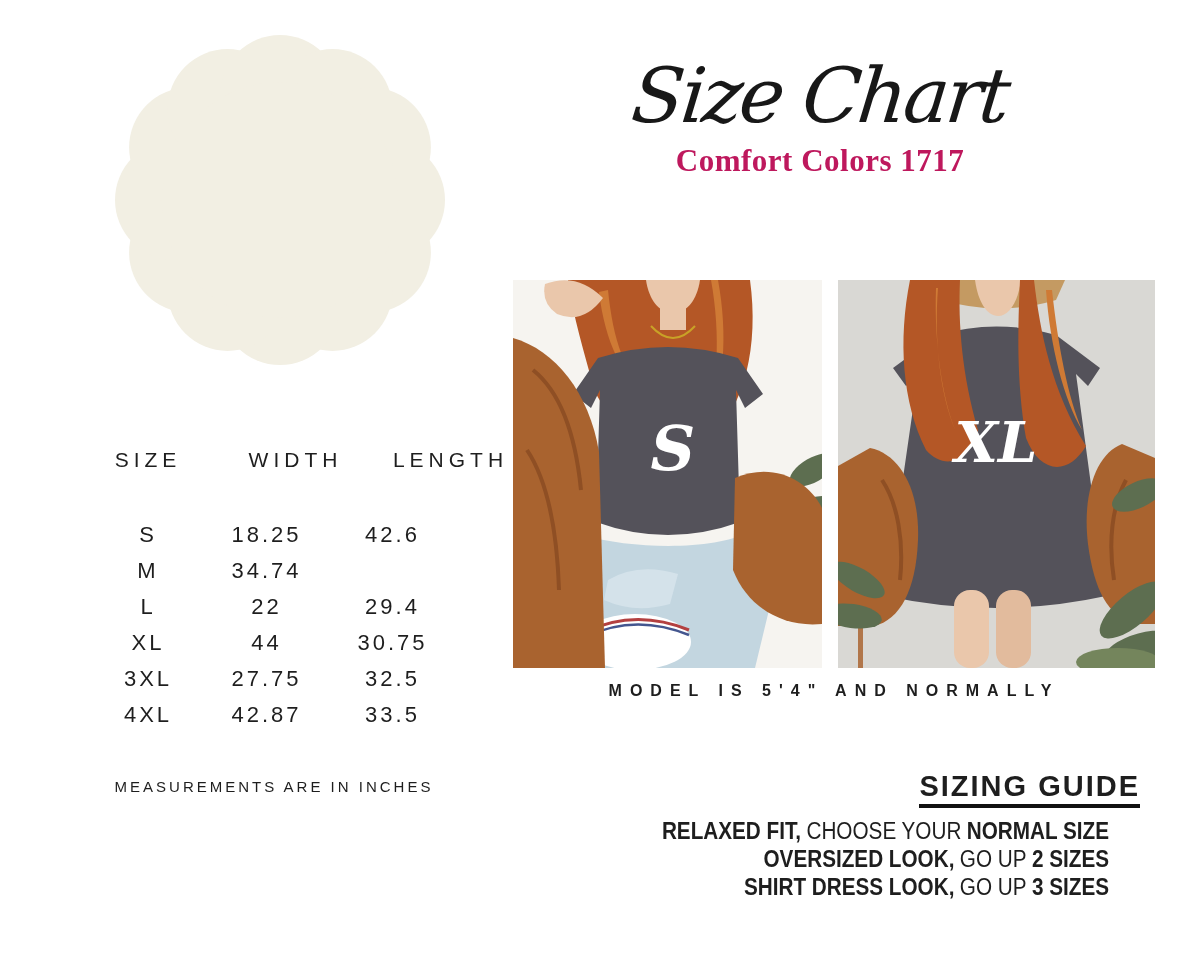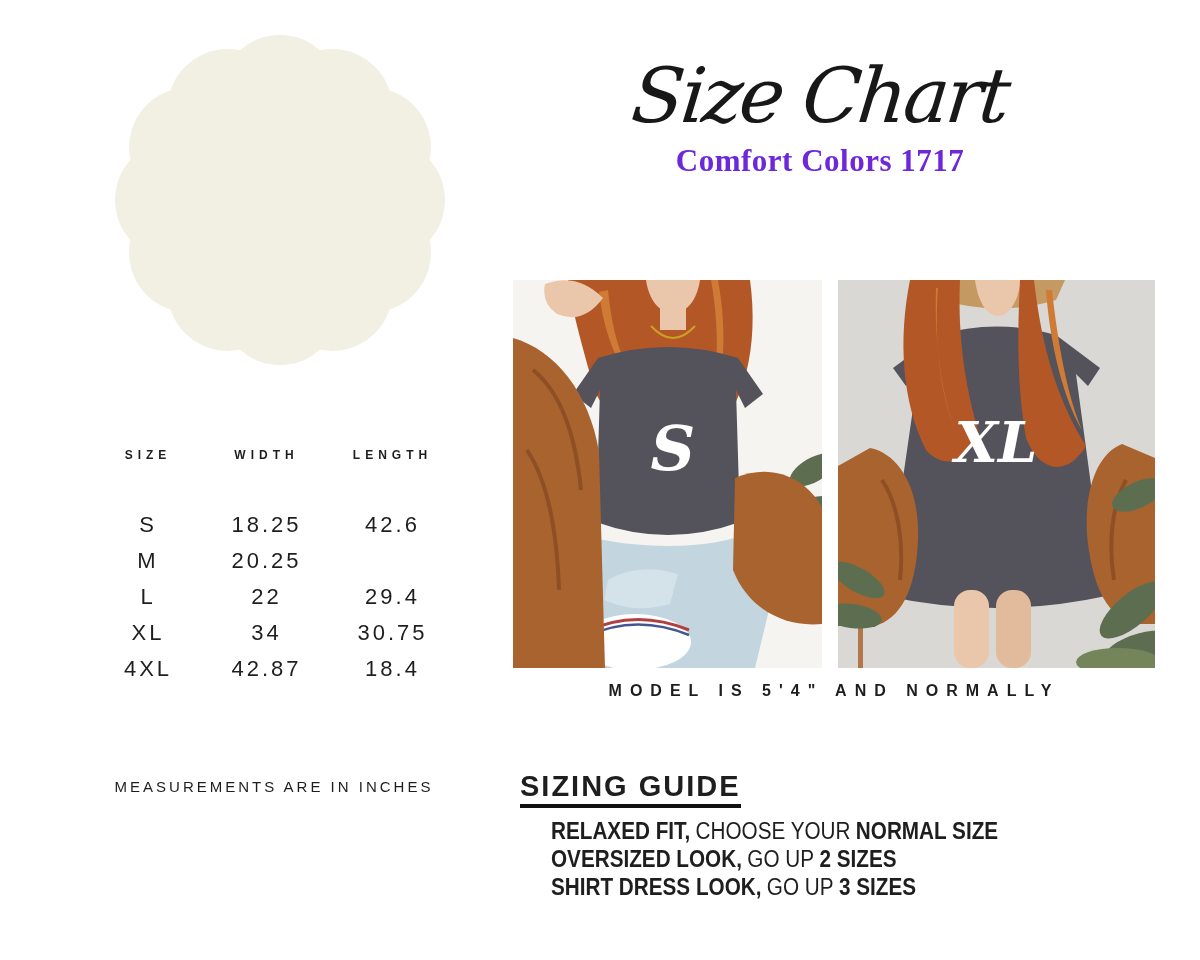--- a/index.html
+++ b/index.html
@@ -15,45 +15,45 @@
 
   
   .title-block{left:600px;top:52px;width:440px;text-align:center;}
   .script-title{
     font-family:"DejaVu Serif",serif;font-style:italic;font-weight:400;
     font-size:76px;line-height:1.15;letter-spacing:-3px;color:#181818;
     transform:skewX(-6deg);
   }
   .subtitle{
     font-family:"Liberation Serif",serif;font-weight:700;
-    font-size:31px;margin-top:4px;letter-spacing:0.5px;color:#6d28d9;
+    font-size:31px;margin-top:4px;letter-spacing:0.5px;color:#be185d;
   }
 
   
   .table-block{left:88px;top:448px;width:372px;}
   .thead,.trow{display:grid;grid-template-columns:120px 117px 135px;text-align:center;}
-  .thead{font-weight:700;font-size:12px;letter-spacing:5px;}
+  .thead{font-weight:400;font-size:21px;letter-spacing:5px;gap:29px;}
   .tbody{margin-top:45px;}
   .trow{font-size:22px;letter-spacing:3px;height:36px;line-height:36px;font-weight:400;}
   .footnote{
     left:88px;top:778px;width:372px;text-align:center;
     font-weight:400;font-size:15px;letter-spacing:3px;
   }
 
   
   .photos{left:513px;top:280px;display:flex;gap:16px;}
   .photo{height:388px;display:block;}
   .photo svg{display:block;}
   .caption{
     left:513px;top:678px;width:642px;text-align:center;
     font-weight:700;font-size:16px;line-height:26px;letter-spacing:8px;
   }
 
   
-  .guide{left:520px;top:770px;width:620px;text-align:left;}
+  .guide{left:520px;top:770px;width:620px;text-align:right;}
   .g-head{
     display:inline-block;font-weight:700;font-size:29px;letter-spacing:2px;
     border-bottom:4px solid #111;padding-bottom:1px;
   }
   .g-lines{margin-top:9px;}
   .g-line{font-size:23px;line-height:28px;transform:scaleX(0.9);transform-origin:50% 50%;white-space:nowrap;}
   .g-lead,.g-tail{font-weight:700;}
   .g-mid{font-weight:400;margin:0 6px;}
 </style>
 </head>
@@ -91,36 +91,41 @@
     <span>LENGTH</span>
   </div>
   <div class="tbody">
     <div class="trow">
       <span>S</span>
       <span>18.25</span>
       <span>42.6</span>
     </div>
     <div class="trow">
       <span>M</span>
-      <span>20.25</span>
+      <span>34.74</span>
     </div>
     <div class="trow">
       <span>L</span>
       <span>22</span>
       <span>29.4</span>
     </div>
     <div class="trow">
       <span>XL</span>
-      <span>34</span>
+      <span>44</span>
       <span>30.75</span>
+    </div>
+    <div class="trow">
+      <span>3XL</span>
+      <span>27.75</span>
+      <span>32.5</span>
     </div>
     <div class="trow">
       <span>4XL</span>
       <span>42.87</span>
-      <span>18.4</span>
+      <span>33.5</span>
     </div>
   </div>
 </div>
 
 <div class="abs footnote">MEASUREMENTS ARE IN INCHES</div>
 
 <div class="abs photos">
 
   <div class="photo">
     <svg width="309" height="388" viewBox="0 0 309 388">

